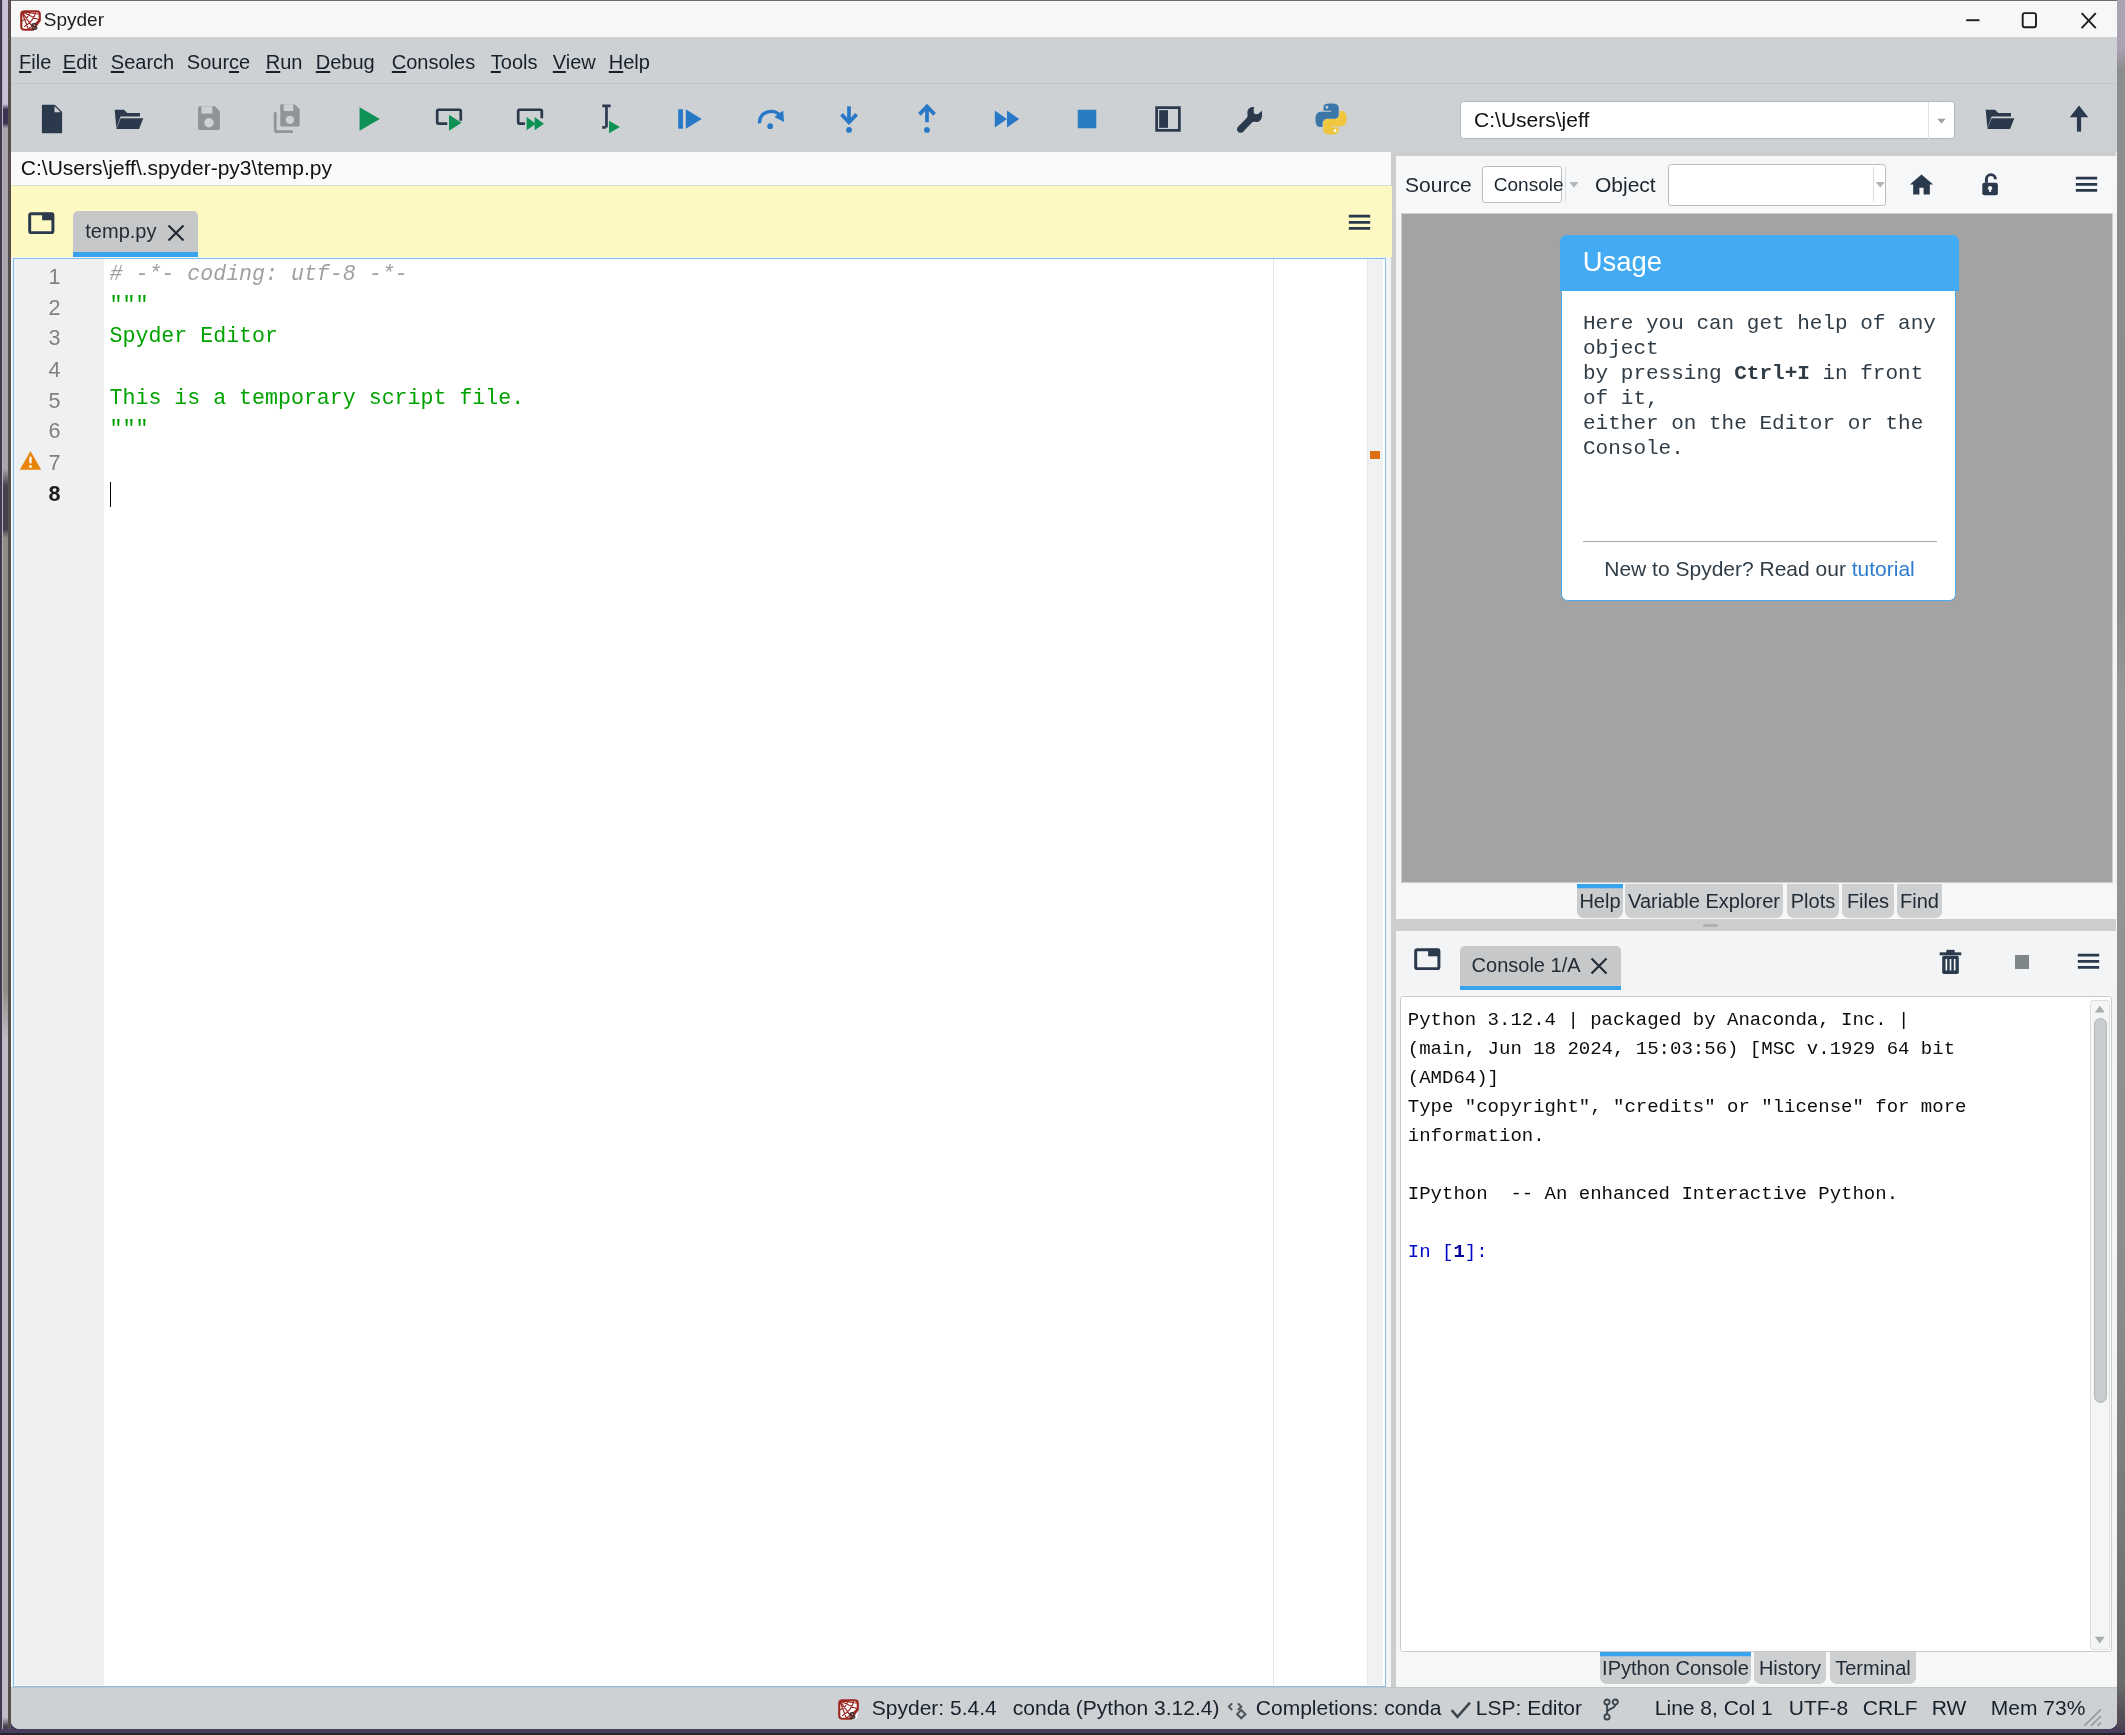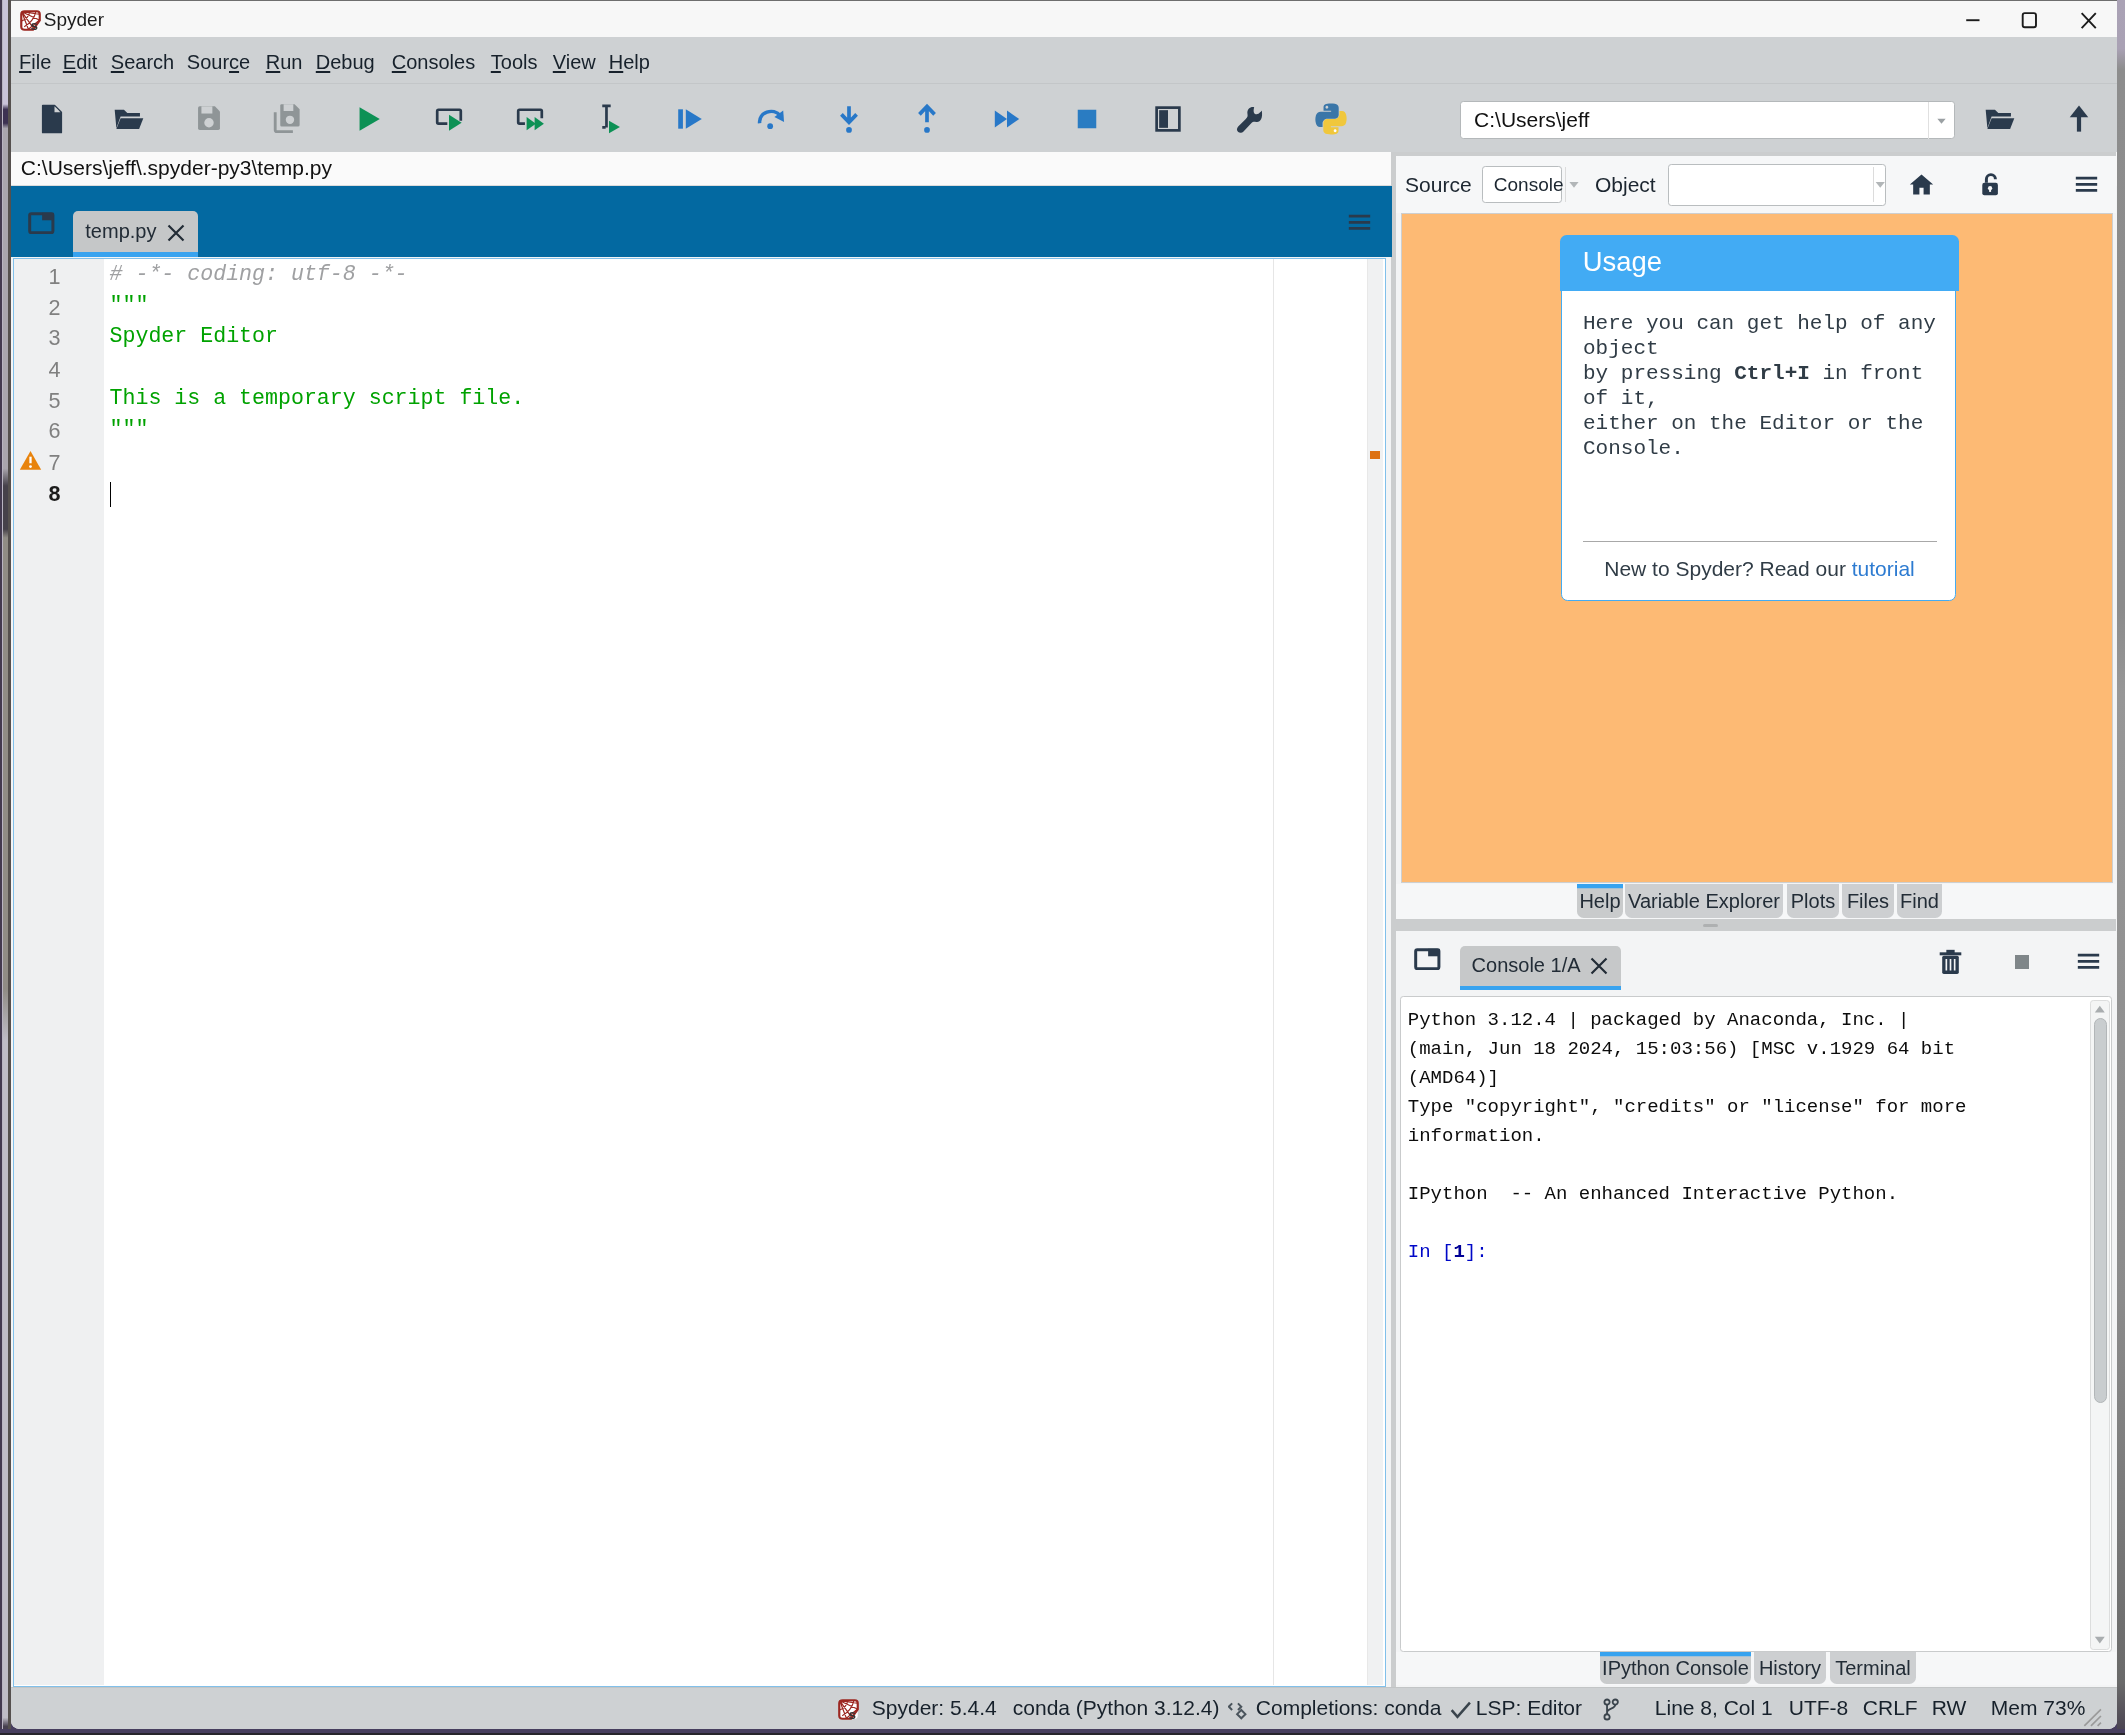--- a/index.html
+++ b/index.html
@@ -31,35 +31,35 @@
   #pathcombo .arr { position:absolute; right:0; top:0; width:26px; height:37px; border-left:0.8px solid #e0e0e0; }
   
   #pathbar { position:absolute; left:10.8px; top:152px; width:1381px; height:34px; background:#fafafa; border-bottom:0.8px solid #dcdcdc; }
   #pathbar .txt { position:absolute; left:10px; top:4.2px; font-size:21px; color:#121212; }
   
   #mainbg { position:absolute; left:10.8px; top:186px; width:2106px; height:1501px; background:#f3f4f5; }
   
   #vsplit { position:absolute; left:1391px; top:152px; width:5px; height:1535px; background:#cbcdce; }
 
   
-  #edtabbar { position:absolute; left:10.8px; top:186px; width:1381px; height:71px; background:#0369a1; }
+  #edtabbar { position:absolute; left:10.8px; top:186px; width:1381px; height:71px; background:#fef9c3; }
   #edtab { position:absolute; left:62px; top:25px; width:125px; height:42px; background:#c5c7c8; border-radius:5px 5px 0 0; }
   #edtab .txt { position:absolute; left:12.5px; top:9.1px; font-size:20px; color:#222c36; }
   #edtabline { position:absolute; left:62px; top:66px; width:125px; height:5px; background:#38a3ef; }
   
   #editor { position:absolute; left:12.5px; top:258px; width:1373px; height:1429px; background:#fff; border:1.7px solid #81c0ea; }
   #gutter { position:absolute; left:0; top:0; width:90px; height:1426px; background:#eff0f1; }
   .lnum { position:absolute; left:0; width:47px; text-align:right; font-size:21.6px; color:#808080; }
   #edgeline { position:absolute; left:1259px; top:0; width:0.8px; height:1426px; background:#e6e6e6; }
   #flaggutter { position:absolute; left:1353px; top:0; width:16.6px; height:1426px; background:#f0f1f2; border-left:0.8px solid #e8e8e8; }
   .code { position:absolute; left:96px; font-family:"Liberation Mono",monospace; font-size:21.6px; white-space:pre; }
   
   #helphead { position:absolute; left:1396px; top:156px; width:720px; height:57px; background:#f6f7f8; }
   #helpheadtop { position:absolute; left:1391px; top:152px; width:725px; height:4.2px; background:#cbcdce; }
-  #helpcontent { position:absolute; left:1401px; top:213px; width:712px; height:670px; background:#fdba74; border:0.8px solid #cdcfd0; }
+  #helpcontent { position:absolute; left:1401px; top:213px; width:712px; height:670px; background:#a3a3a3; border:0.8px solid #cdcfd0; }
   #usage { position:absolute; left:159px; top:21.6px; width:395px; height:365px; border:1.7px solid #45acf2; border-radius:6.6px; background:#fff; }
   #usagehead { position:absolute; left:-1.7px; top:-1.7px; width:399px; height:56px; background:#42abf4; border-radius:6.6px 6.6px 0 0; }
   #usage .body { position:absolute; left:21px; top:64px; width:357px; font-size:21px; line-height:25px; color:#303c46;font-family:Liberation Mono, monospace; }
   
   .htab { position:absolute; top:884px; height:34px; line-height:34px; background:#cdcfd1; border-radius:0 0 6.6px 6.6px; font-size:20px; color:#222c36; text-align:center; }
   
   #hsplit { position:absolute; left:1396px; top:919px; width:720px; height:12.5px; background:#cbcdce; }
   
   #conspane { position:absolute; left:1396px; top:931px; width:720px; height:756px; background:#f3f4f5; }
   #constab { position:absolute; left:64px; top:15px; width:161px; height:40px; background:#c6c8c9; border-radius:5px 5px 0 0; }

